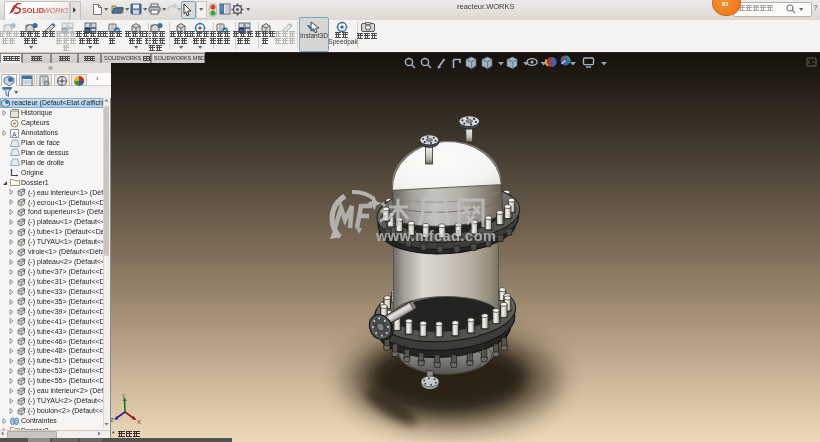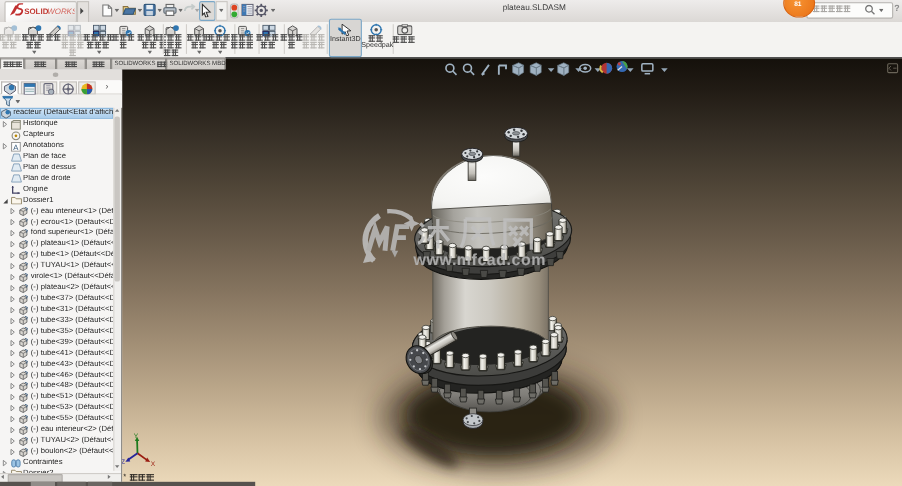--- a/index.html
+++ b/index.html
@@ -477,21 +477,21 @@
           <g stroke="#556" stroke-width="1.6">
             <path d="M6.5 0.5 v2 M6.5 10.5 v2 M0.5 6.5 h2 M10.5 6.5 h2 M2.3 2.3 l1.4 1.4 M9.3 9.3 l1.4 1.4 M10.7 2.3 L9.3 3.7 M3.7 9.3 L2.3 10.7"></path>
           </g>
         </svg>
       </div>
       <div style="position:absolute;left:246px;top:8px;width:5px;height:4px;">
         <svg width="4.4" height="3.2">
           <path d="M0 0 h4.4 L2.2 3 Z" fill="#6a6a6a"></path>
         </svg>
       </div>
-      <div style="position:absolute;left:457px;top:3px;width:120px;height:10px;font-size:7.5px;color:#3a3a3a">plateau.SLDASM</div>
+      <div style="position:absolute;left:457px;top:3px;width:120px;height:10px;font-size:7.5px;color:#3a3a3a">reacteur.WORKS</div>
       <div style="position:absolute;left:733px;top:2px;width:77px;height:13px;background:#fcfcfb;border:1px solid #b5b3b0;border-radius:2px"></div>
       <div style="position:absolute;left:739px;top:5px;width:40px;height:8px;"><i style="display:inline-block;width:6px;height:6px;margin-right:1px;vertical-align:top;background:linear-gradient(#a9a7a4,#a9a7a4) 0 0/100% 1px no-repeat,linear-gradient(#a9a7a4,#a9a7a4) 0 45%/100% 1px no-repeat,linear-gradient(#a9a7a4,#a9a7a4) 0 100%/100% 1px no-repeat,linear-gradient(#a9a7a4,#a9a7a4) 15% 0/1px 100% no-repeat,linear-gradient(#a9a7a4,#a9a7a4) 62% 0/1px 100% no-repeat"></i><i style="display:inline-block;width:6px;height:6px;margin-right:1px;vertical-align:top;background:linear-gradient(#a9a7a4,#a9a7a4) 0 0/100% 1px no-repeat,linear-gradient(#a9a7a4,#a9a7a4) 0 45%/100% 1px no-repeat,linear-gradient(#a9a7a4,#a9a7a4) 0 100%/100% 1px no-repeat,linear-gradient(#a9a7a4,#a9a7a4) 15% 0/1px 100% no-repeat,linear-gradient(#a9a7a4,#a9a7a4) 62% 0/1px 100% no-repeat"></i><i style="display:inline-block;width:6px;height:6px;margin-right:1px;vertical-align:top;background:linear-gradient(#a9a7a4,#a9a7a4) 0 0/100% 1px no-repeat,linear-gradient(#a9a7a4,#a9a7a4) 0 45%/100% 1px no-repeat,linear-gradient(#a9a7a4,#a9a7a4) 0 100%/100% 1px no-repeat,linear-gradient(#a9a7a4,#a9a7a4) 15% 0/1px 100% no-repeat,linear-gradient(#a9a7a4,#a9a7a4) 62% 0/1px 100% no-repeat"></i><i style="display:inline-block;width:6px;height:6px;margin-right:1px;vertical-align:top;background:linear-gradient(#a9a7a4,#a9a7a4) 0 0/100% 1px no-repeat,linear-gradient(#a9a7a4,#a9a7a4) 0 45%/100% 1px no-repeat,linear-gradient(#a9a7a4,#a9a7a4) 0 100%/100% 1px no-repeat,linear-gradient(#a9a7a4,#a9a7a4) 15% 0/1px 100% no-repeat,linear-gradient(#a9a7a4,#a9a7a4) 62% 0/1px 100% no-repeat"></i><i style="display:inline-block;width:6px;height:6px;margin-right:1px;vertical-align:top;background:linear-gradient(#a9a7a4,#a9a7a4) 0 0/100% 1px no-repeat,linear-gradient(#a9a7a4,#a9a7a4) 0 45%/100% 1px no-repeat,linear-gradient(#a9a7a4,#a9a7a4) 0 100%/100% 1px no-repeat,linear-gradient(#a9a7a4,#a9a7a4) 15% 0/1px 100% no-repeat,linear-gradient(#a9a7a4,#a9a7a4) 62% 0/1px 100% no-repeat"></i><i style="display:inline-block;width:6px;height:6px;margin-right:1px;vertical-align:top;background:linear-gradient(#a9a7a4,#a9a7a4) 0 0/100% 1px no-repeat,linear-gradient(#a9a7a4,#a9a7a4) 0 45%/100% 1px no-repeat,linear-gradient(#a9a7a4,#a9a7a4) 0 100%/100% 1px no-repeat,linear-gradient(#a9a7a4,#a9a7a4) 15% 0/1px 100% no-repeat,linear-gradient(#a9a7a4,#a9a7a4) 62% 0/1px 100% no-repeat"></i></div>
       <svg style="position:absolute;left:786px;top:4px" width="10" height="10">
         <circle cx="4" cy="4" r="3" fill="none" stroke="#777" stroke-width="1.2"></circle>
         <path d="M6.2 6.2 L9 9" stroke="#777" stroke-width="1.2"></path>
       </svg>
       <div style="position:absolute;left:799px;top:8px;width:5px;height:4px;">
         <svg width="4.4" height="3.2">
           <path d="M0 0 h4.4 L2.2 3 Z" fill="#6a6a6a"></path>
         </svg>

